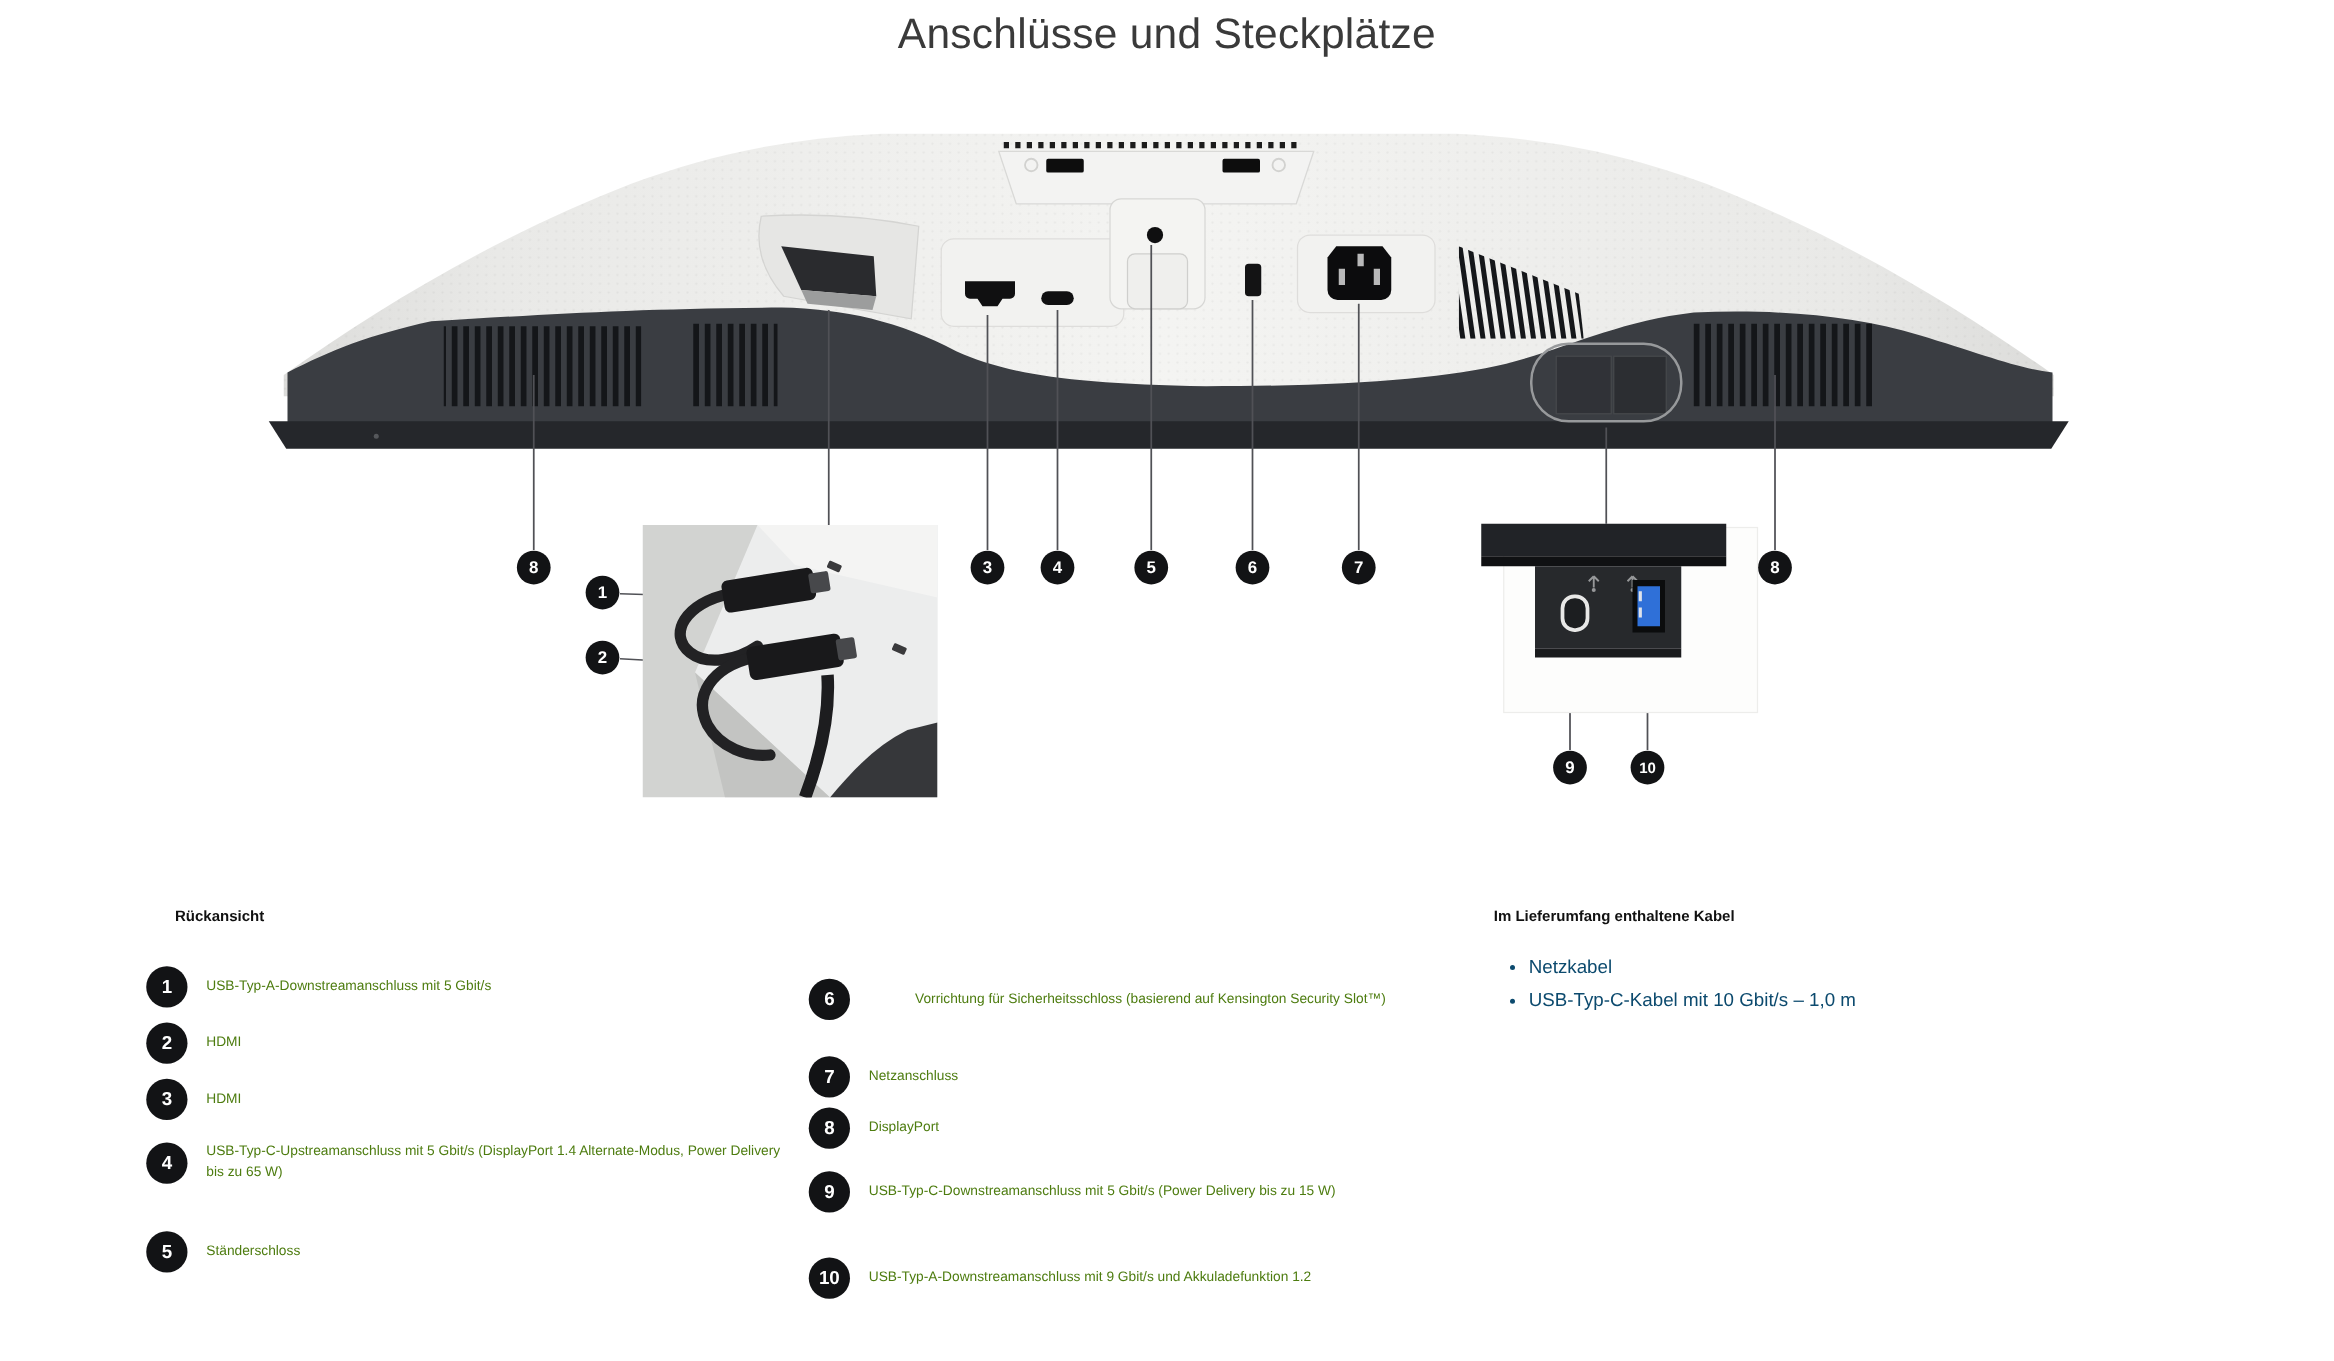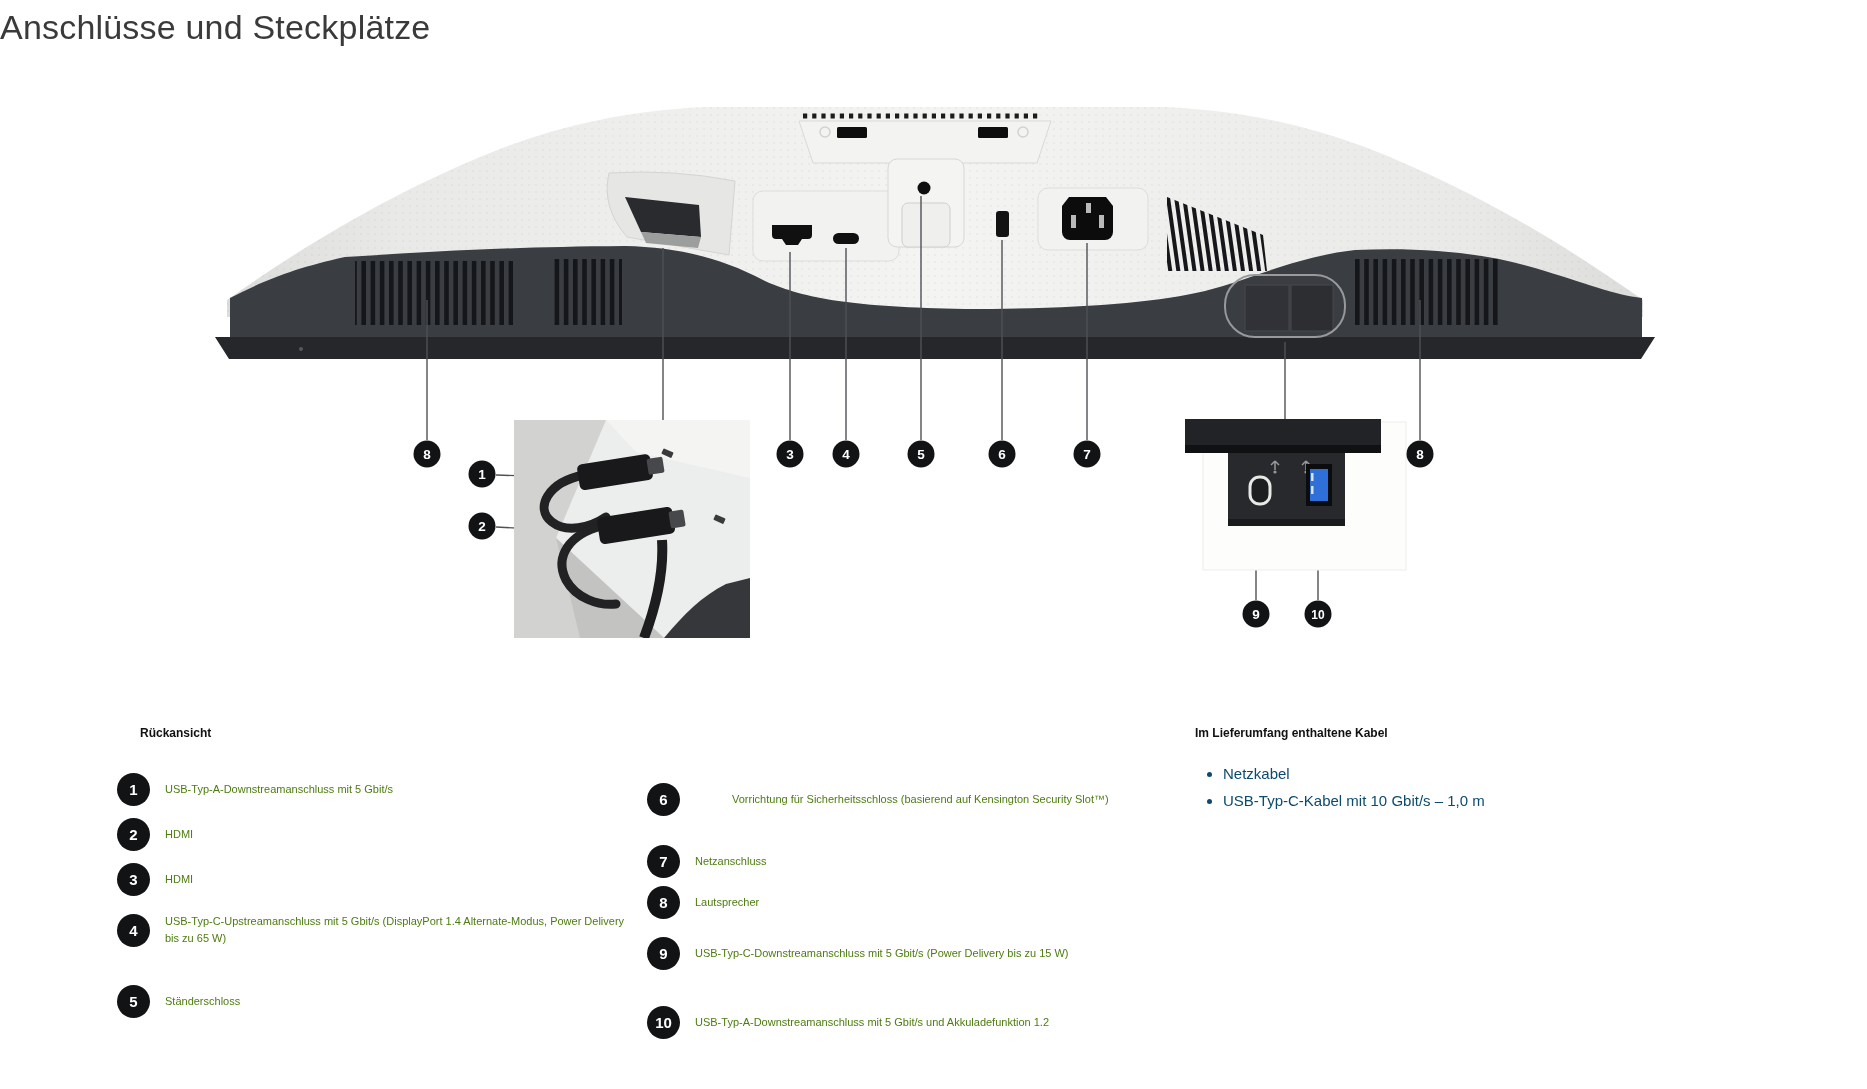--- a/index.html
+++ b/index.html
@@ -1,18 +1,18 @@
 <!DOCTYPE html>
 <html><head>
 <meta charset="utf-8">
 <style>
   html,body{margin:0;padding:0;background:#fff;}
   .page{position:relative;width:1867px;height:1089px;background:#ffffff;overflow:hidden;
         font-family:"Liberation Sans", sans-serif;color:#212121;}
-  .title{position:absolute;top:8px;left:0;width:100%;
+  .title{position:absolute;top:8px;left:0;width:100%;text-align:center;
          font-size:34px;font-weight:400;color:#3a3a3a;letter-spacing:.2px;}
   svg{position:absolute;display:block;}
   .badge{position:absolute;width:27px;height:27px;border-radius:50%;background:#121315;color:#fff;
          display:flex;align-items:center;justify-content:center;font-size:13.5px;font-weight:700;
          transform:translate(-50%,-50%);z-index:6;}
   .badge.wide{font-size:12px;}
   .legend-item{position:absolute;display:flex;align-items:center;gap:15px;}
   .lbadge{flex:0 0 auto;width:33px;height:33px;border-radius:50%;background:#121315;color:#fff;
           display:flex;align-items:center;justify-content:center;font-size:15px;font-weight:700;}
   .ltext{font-size:11px;line-height:1.55;color:#4d7c0f;}
@@ -197,29 +197,29 @@
   <div class="legend-item" style="left:647px;top:783px;">
     <span class="lbadge">6</span>
     <span class="ltext" style="width:468px;margin-left:37px;">Vorrichtung für Sicherheitsschloss (basierend auf Kensington Security Slot™)</span>
   </div>
   <div class="legend-item" style="left:647px;top:845px;">
     <span class="lbadge">7</span>
     <span class="ltext" style="width:468px;">Netzanschluss</span>
   </div>
   <div class="legend-item" style="left:647px;top:886px;">
     <span class="lbadge">8</span>
-    <span class="ltext" style="width:468px;">Lautsprecher</span>
+    <span class="ltext" style="width:468px;">DisplayPort</span>
   </div>
   <div class="legend-item" style="left:647px;top:937px;">
     <span class="lbadge">9</span>
     <span class="ltext" style="width:468px;">USB-Typ-C-Downstreamanschluss mit 5 Gbit/s (Power Delivery bis zu 15 W)</span>
   </div>
   <div class="legend-item" style="left:647px;top:1006px;">
     <span class="lbadge">10</span>
-    <span class="ltext" style="width:468px;">USB-Typ-A-Downstreamanschluss mit 5 Gbit/s und Akkuladefunktion 1.2</span>
+    <span class="ltext" style="width:468px;">USB-Typ-A-Downstreamanschluss mit 9 Gbit/s und Akkuladefunktion 1.2</span>
   </div>
 
   <div class="lhead" style="left:1195px;top:726px;">Im Lieferumfang enthaltene Kabel</div>
   <ul class="cables-list" style="left:1205px;top:760px;">
     <li><span>Netzkabel</span></li>
     <li><span>USB-Typ-C-Kabel mit 10 Gbit/s – 1,0 m</span></li>
   </ul>
 
 </div>
 

